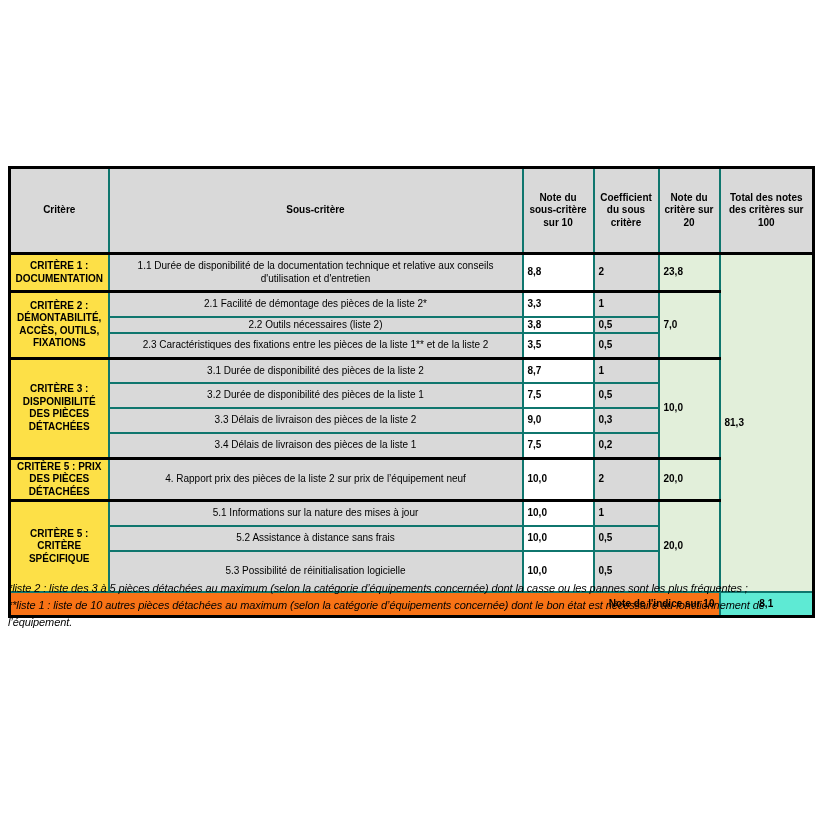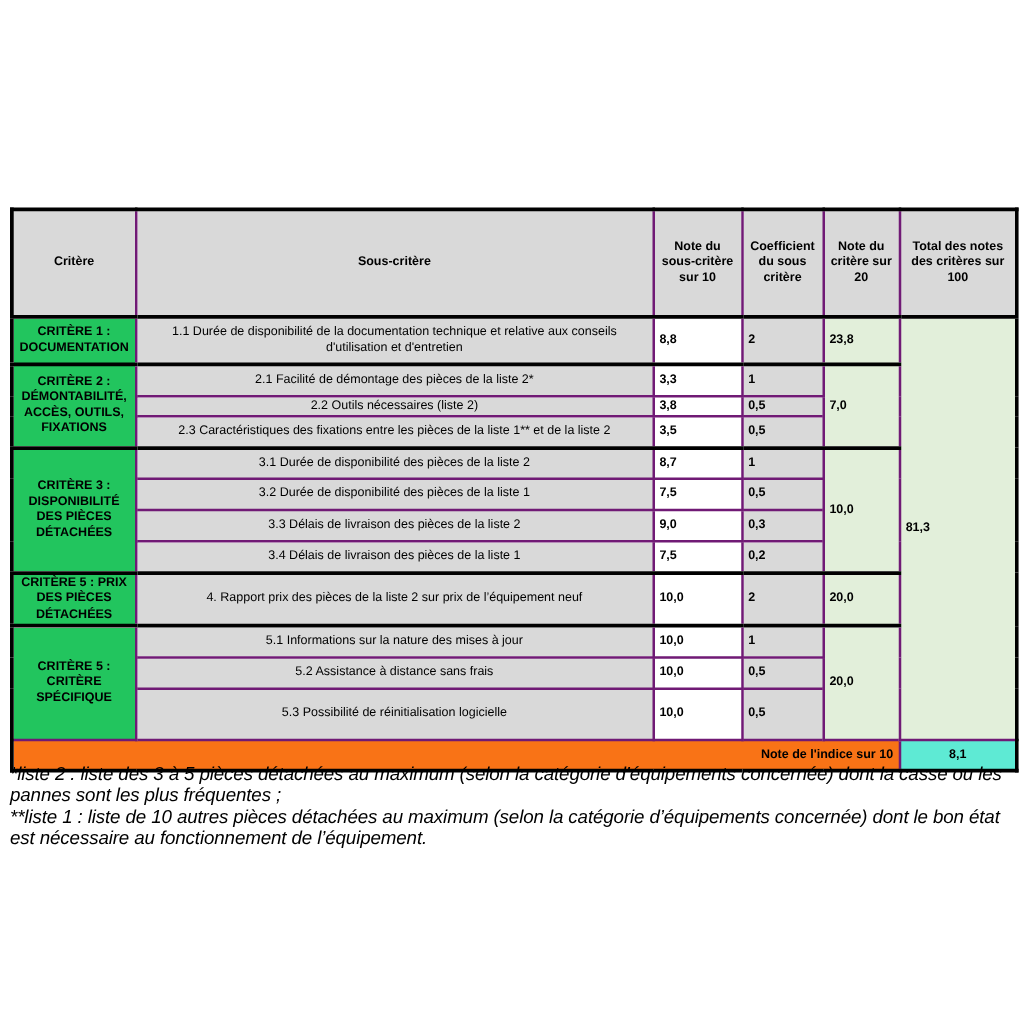--- a/index.html
+++ b/index.html
@@ -14,37 +14,37 @@
 
   .sheet { position: absolute; left: 8px; top: 166px; }
 
   table.grid {
     border-collapse: collapse;
     table-layout: fixed;
     width: 804px;
     border: 3px solid #000;
   }
   table.grid td {
-    border: 2px solid #701a75;
+    border: 2px solid #0f766e;
     padding: 1px 4px;
     font-size: 10px;
     line-height: 1.25;
     vertical-align: middle;
     overflow: hidden;
   }
   tr.gstart td { border-top: 3px solid #000; }
 
   td.hdr {
     background: #d9d9d9;
     font-weight: bold;
     text-align: center;
     font-size: 10px;
   }
   td.crit {
-    background: #22c55e;
+    background: #fde047;
     font-weight: bold;
     text-align: center;
     font-size: 9.5px;
     line-height: 1.3;
     padding: 1px 2px;
   }
   td.sub {
     background: #d9d9d9;
     text-align: center;
     font-size: 9.5px;
@@ -71,24 +71,24 @@
     font-weight: bold;
     font-size: 15px;
     text-align: center;
     border-top: 3px solid #000;
     margin-left: 12px;
   }
 
   .footnotes {
     position: absolute;
     left: 8px;
-    top: 611px;
+    top: 580px;
     width: 800px;
     font-style: italic;
-    font-size: 15px;
+    font-size: 11px;
     line-height: 17px;
     letter-spacing: -0.1px;
   }
   .footnotes p { margin: 0; }
 </style>
 </head>
 <body>
 
 <div class="page">
   <div class="sheet">

